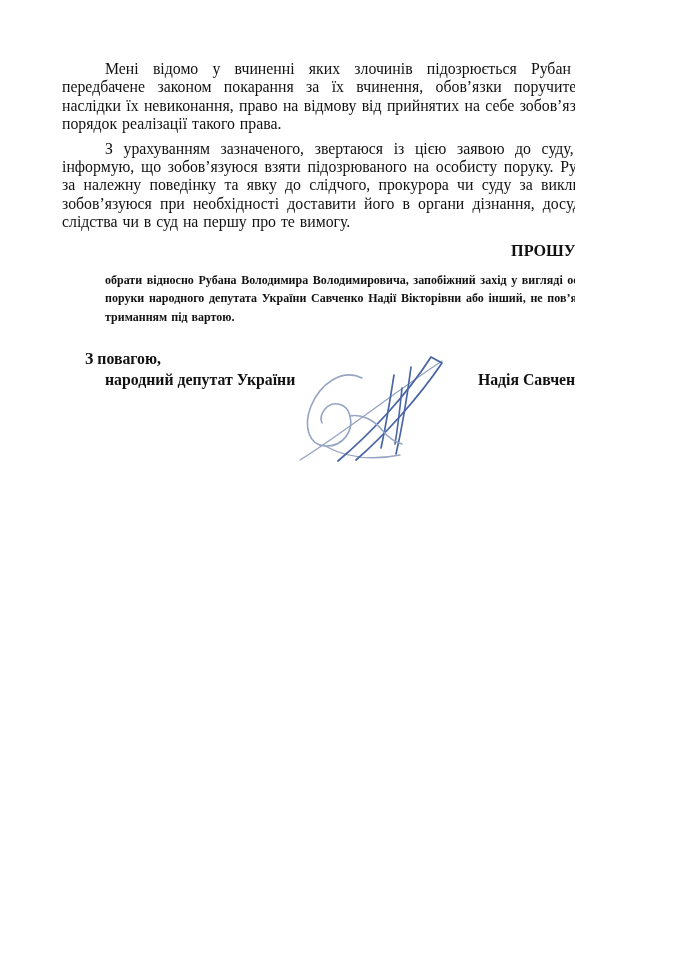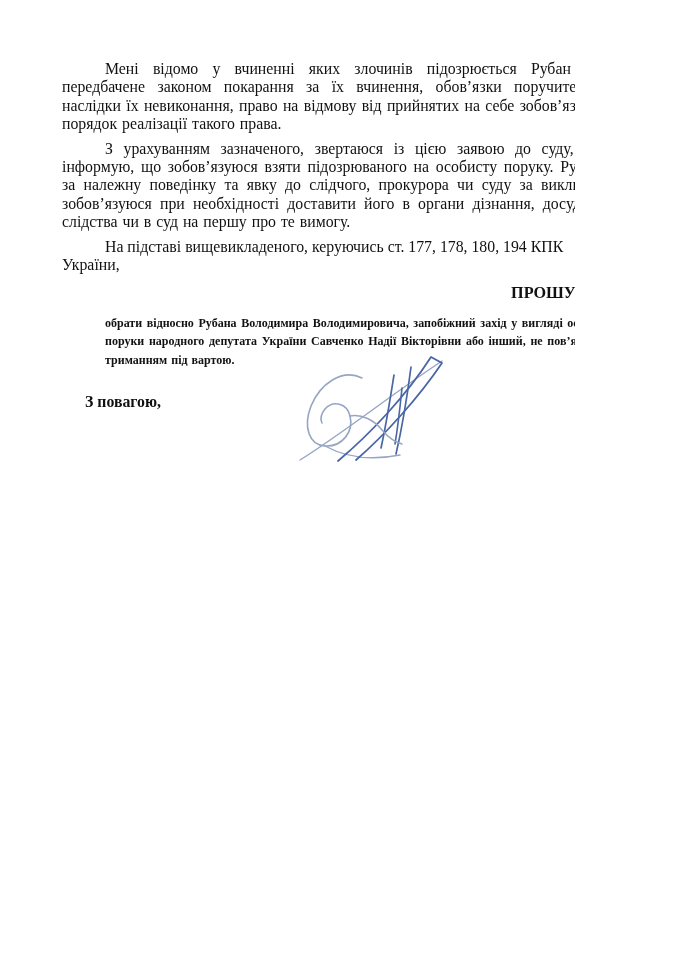--- a/index.html
+++ b/index.html
@@ -84,28 +84,31 @@
 </head>
 <body>
 
 <div class="page">
   <div class="content">
 
     <p class="para">Мені відомо у вчиненні яких злочинів підозрюється Рубан В.В., передбачене законом покарання за їх вчинення, обов’язки поручителя та наслідки їх невиконання, право на відмову від прийнятих на себе зобов’язань та порядок реалізації такого права.</p>
 
     <p class="para">З урахуванням зазначеного, звертаюся із цією заявою до суду, якою інформую, що зобов’язуюся взяти підозрюваного на особисту поруку. Ручаюся за належну поведінку та явку до слідчого, прокурора чи суду за викликом і зобов’язуюся при необхідності доставити його в органи дізнання, досудового слідства чи в суд на першу про те вимогу.</p>
 
-    <p class="single-line">На підставі вищевикладеного, керуючись ст. 177, 178, 180, 194 КПК України,</p>
 
     <h2 class="heading">ПРОШУ СУД:</h2>
 
     <p class="request">обрати відносно Рубана Володимира Володимировича, запобіжний захід у вигляді особистої поруки народного депутата України Савченко Надії Вікторівни або інший, не пов’язаний з триманням під вартою.</p>
 
     <div class="closing">
       <div class="salutation">З повагою,</div>
+      <div class="closing-row">
+        <span class="title">народний депутат України</span>
+        <span class="signer">Надія Савченко</span>
+      </div>
     </div>
 
   </div>
 
   <svg class="signature-svg" viewBox="0 0 180 115" xmlns="http://www.w3.org/2000/svg">
 
     <path d="M 72 30 C 52 20, 30 36, 21 58 C 13 79, 19 97, 35 98 C 52 99, 64 84, 60 68 C 57 55, 43 52, 35 61 C 31 66, 30 71, 32 75" fill="none" stroke-width="1.6" stroke-linecap="round" stroke="#96a5c4"></path>
 
     <path d="M 35 98 C 55 109, 80 113, 110 107" fill="none" stroke-width="1.4" stroke-linecap="round" stroke="#96a5c4"></path>
 

